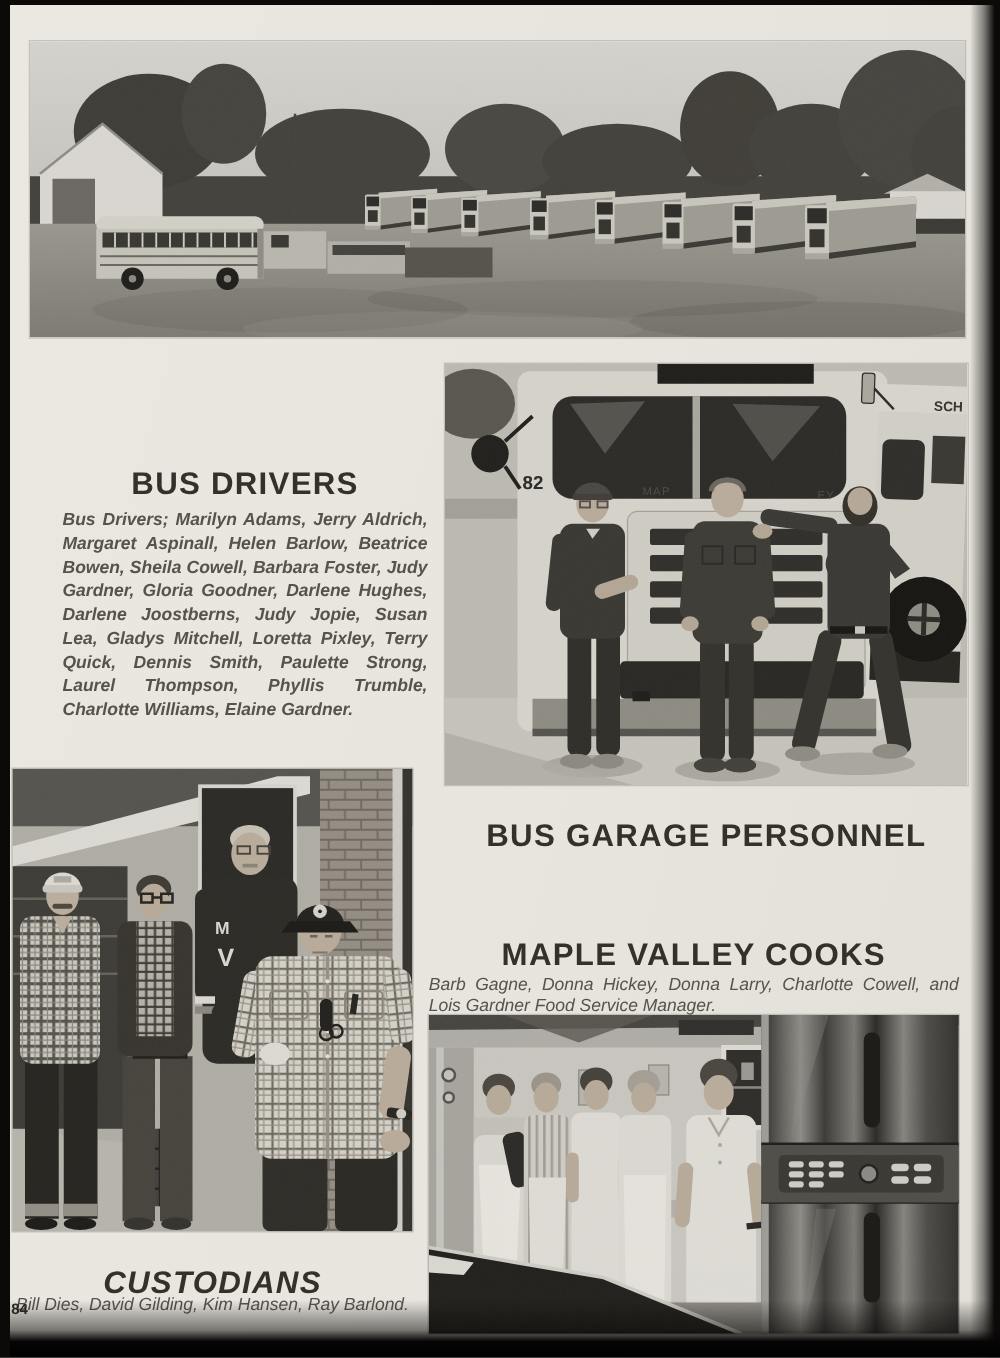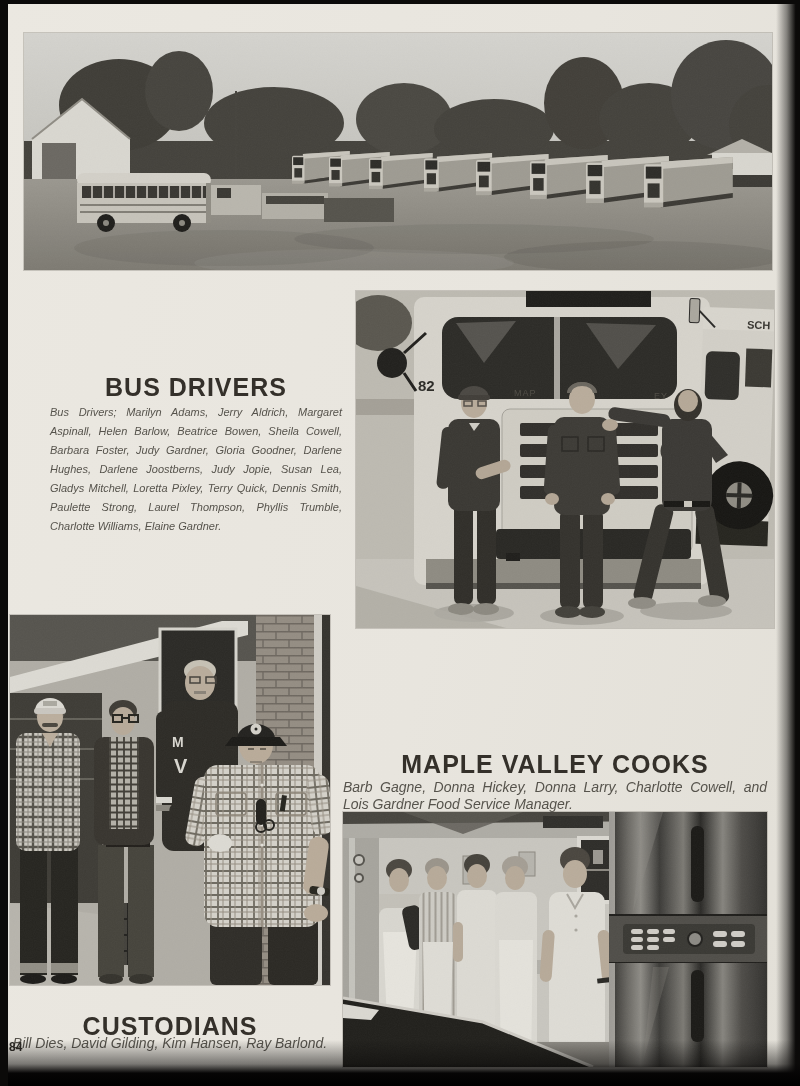--- a/index.html
+++ b/index.html
@@ -6,29 +6,29 @@
   .page{position:relative;width:800px;height:1086px;overflow:hidden;
         background:linear-gradient(105deg,#ebe8e1 0%,#e8e5de 55%,#e2dfd7 100%);
         font-family:"Liberation Sans",sans-serif;}
   .photo{position:absolute;box-shadow:0 0 0 1px rgba(70,64,56,.22);}
   .photo svg{display:block;}
   svg text{font-family:"Liberation Sans",sans-serif;}
   .heading{position:absolute;font-weight:800;color:#34302a;letter-spacing:1px;
            text-align:center;font-size:25px;line-height:24px;}
   .caption{position:absolute;font-style:italic;color:#56534c;font-size:14px;
            line-height:17px;text-align:center;}
-  .body-text{position:absolute;font-style:italic;color:#56534c;font-size:11px;
-             line-height:19px;text-align:justify;-moz-text-align-last:left;text-align-last:left;}
+  .body-text{position:absolute;font-style:italic;color:#56534c;font-size:14px;
+             line-height:19px;text-align:justify;-moz-text-align-last:left;text-align-last:left;font-weight:bold;}
   #h-busdrivers{left:50px;top:354px;width:292px;}
   #p-busdrivers{left:50px;top:392px;width:292px;}
   #h-garage{left:356px;top:636px;width:418px;}
   #c-garage{left:356px;top:676px;width:418px;}
   #h-cooks{left:343px;top:731px;width:424px;}
   #c-cooks{left:343px;top:765px;width:424px;text-align:justify;}
-  #h-custodians{left:10px;top:993px;width:320px;}
+  #h-custodians{left:10px;top:993px;width:320px;font-style:italic;}
   #c-custodians{left:10px;top:1021px;width:320px;}
   #pagenum{position:absolute;left:9px;top:1040px;font-size:12px;font-weight:700;color:#2f2c27;}
   .edge-left{position:absolute;left:0;top:0;width:8px;height:100%;background:#0b0a09;}
   .edge-top{position:absolute;left:0;top:0;width:100%;height:4px;background:#0b0a09;}
   .edge-right{position:absolute;right:0;top:0;width:24px;height:100%;
               background:linear-gradient(to right,rgba(11,10,9,0),rgba(11,10,9,.45) 45%,#0b0a09 82%);}
   .edge-bottom{position:absolute;left:0;bottom:0;width:100%;height:46px;
                background:linear-gradient(to bottom,rgba(11,10,9,0),rgba(11,10,9,.5) 52%,#060505 72%,#000 100%);}
 </style>
 </head>
@@ -463,20 +463,21 @@
         <polyline points="0,186 140,210 250,255" fill="none" stroke="#cfccc5" stroke-width="3"></polyline>
         <polygon points="0,192 36,198 28,208 0,206" fill="#dad8d1"></polygon>
       </g>
       <rect width="424" height="255" filter="url(#grainF)" opacity=".5"></rect>
     </svg>
   </figure>
 
   <h2 class="heading" id="h-busdrivers">BUS DRIVERS</h2>
   <p class="body-text" id="p-busdrivers">Bus Drivers; Marilyn Adams, Jerry Aldrich, Margaret Aspinall, Helen Barlow, Beatrice Bowen, Sheila Cowell, Barbara Foster, Judy Gardner, Gloria Goodner, Darlene Hughes, Darlene Joostberns, Judy Jopie, Susan Lea, Gladys Mitchell, Loretta Pixley, Terry Quick, Dennis Smith, Paulette Strong, Laurel Thompson, Phyllis Trumble, Charlotte Williams, Elaine Gardner.</p>
 
+  <h2 class="heading" id="h-garage">BUS GARAGE PERSONNEL</h2>
 
   <h2 class="heading" id="h-cooks">MAPLE VALLEY COOKS</h2>
   <p class="caption" id="c-cooks">Barb Gagne, Donna Hickey, Donna Larry, Charlotte Cowell, and Lois Gardner Food Service Manager.</p>
 
   <h2 class="heading" id="h-custodians">CUSTODIANS</h2>
   <p class="caption" id="c-custodians">Bill Dies, David Gilding, Kim Hansen, Ray Barlond.</p>
 
   <span id="pagenum">84</span>
 
   <div class="edge-right"></div>

